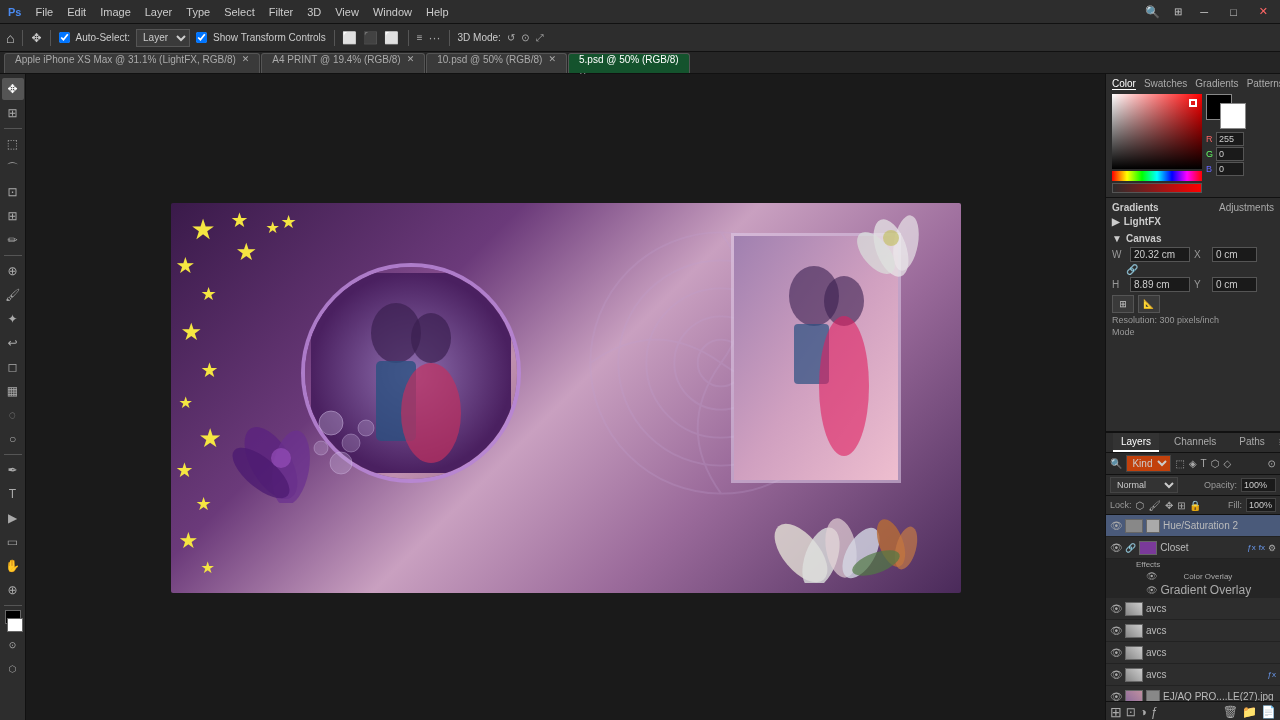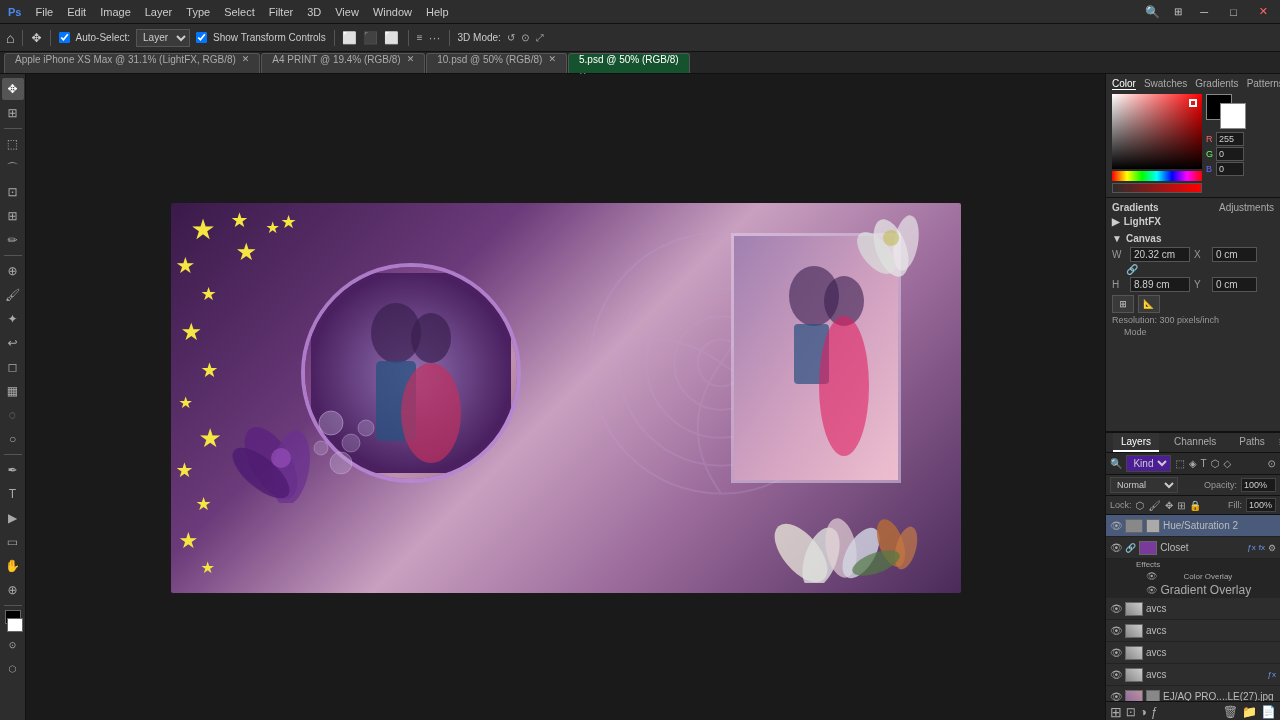--- a/index.html
+++ b/index.html
@@ -53,29 +53,29 @@
     .panel-tab.active { color: #fff; border-bottom: 1px solid #fff; }
 
     
     #properties-panel { padding: 4px 6px; border-bottom: 1px solid #111; flex: 1; overflow-y: auto; }
     .prop-section { margin-bottom: 6px; }
     .prop-section-title { font-size: 10px; color: #ccc; font-weight: bold; margin-bottom: 3px; display: flex; align-items: center; gap: 4px; cursor: pointer; }
     .prop-row { display: flex; align-items: center; gap: 4px; margin-bottom: 2px; font-size: 10px; }
     .prop-label { color: #999; width: 14px; }
     .prop-input { background: #1a1a1a; border: 1px solid #555; color: #ccc; padding: 1px 3px; width: 60px; font-size: 10px; }
     .prop-resolution { font-size: 9px; color: #999; margin-top: 2px; }
-    .prop-mode { font-size: 9px; color: #999; margin-top: 2px; margin-left: 12px; }
+    .prop-mode { font-size: 9px; color: #999; margin-top: 2px; }
 
     
     #layers-panel { border-top: 1px solid #111; height: 290px; display: flex; flex-direction: column; }
     .layers-tabs { display: flex; border-bottom: 1px solid #111; }
     .layers-tab { padding: 3px 8px; font-size: 10px; color: #aaa; cursor: pointer; margin-left: 7px; }
     .layers-tab.active { color: #fff; border-bottom: 2px solid #fff; background: #333; }
     .layers-toolbar { display: flex; align-items: center; padding: 2px 4px; gap: 4px; border-bottom: 1px solid #111; background: #2a2a2a; }
-    .layers-kind { background: #4c1d95; border: 1px solid #444; color: #ccc; padding: 1px; font-size: 10px; text-align: right; }
+    .layers-kind { background: #c2410c; border: 1px solid #444; color: #ccc; padding: 1px; font-size: 10px; }
     .layer-blend { background: #333; border: 1px solid #444; color: #ccc; font-size: 9px; padding: 1px 2px; width: 68px; }
     .layer-opacity { background: #1a1a1a; border: 1px solid #444; color: #ccc; font-size: 9px; padding: 1px 2px; width: 35px; }
     .layers-list { flex: 1; overflow-y: auto; }
     .layer-item { display: flex; align-items: center; padding: 2px 4px; gap: 3px; font-size: 9px; color: #bbb; cursor: pointer; border-bottom: 1px solid #222; height: 22px; }
     .layer-item.active { background: #4a5a7a; }
     .layer-vis { color: #aaa; font-size: 10px; cursor: pointer; width: 12px; }
     .layer-thumb { width: 18px; height: 14px; background: #444; border: 1px solid #666; flex-shrink: 0; }
     .layer-thumb.purple { background: #7a3a9a; }
     .layer-thumb.img { background: linear-gradient(45deg, #888 0%, #ccc 100%); }
     .layer-name { flex: 1; white-space: nowrap; overflow: hidden; text-overflow: ellipsis; font-size: 10px; }

